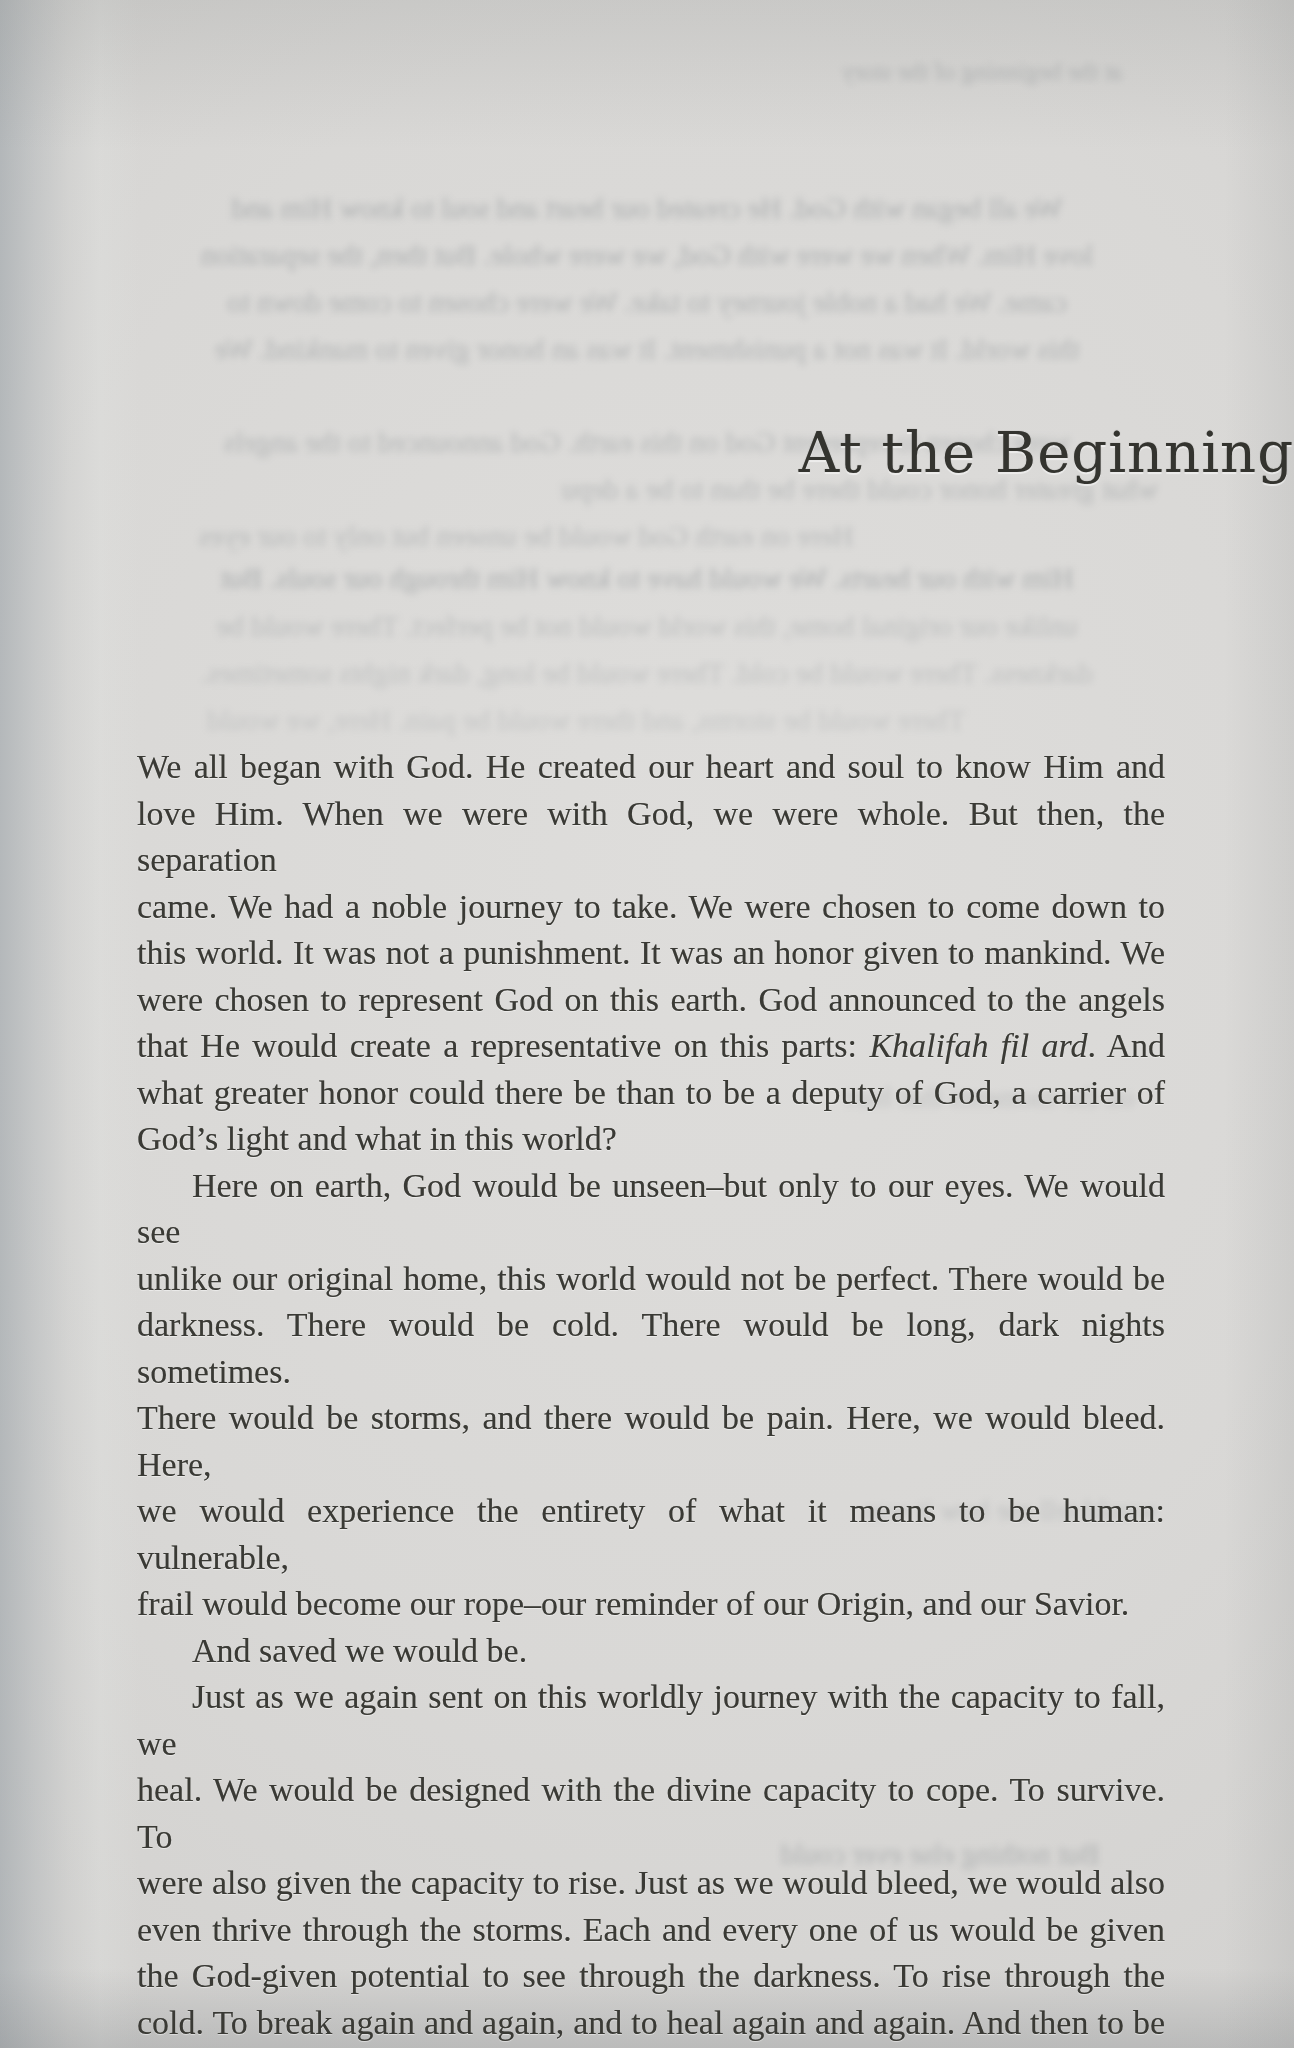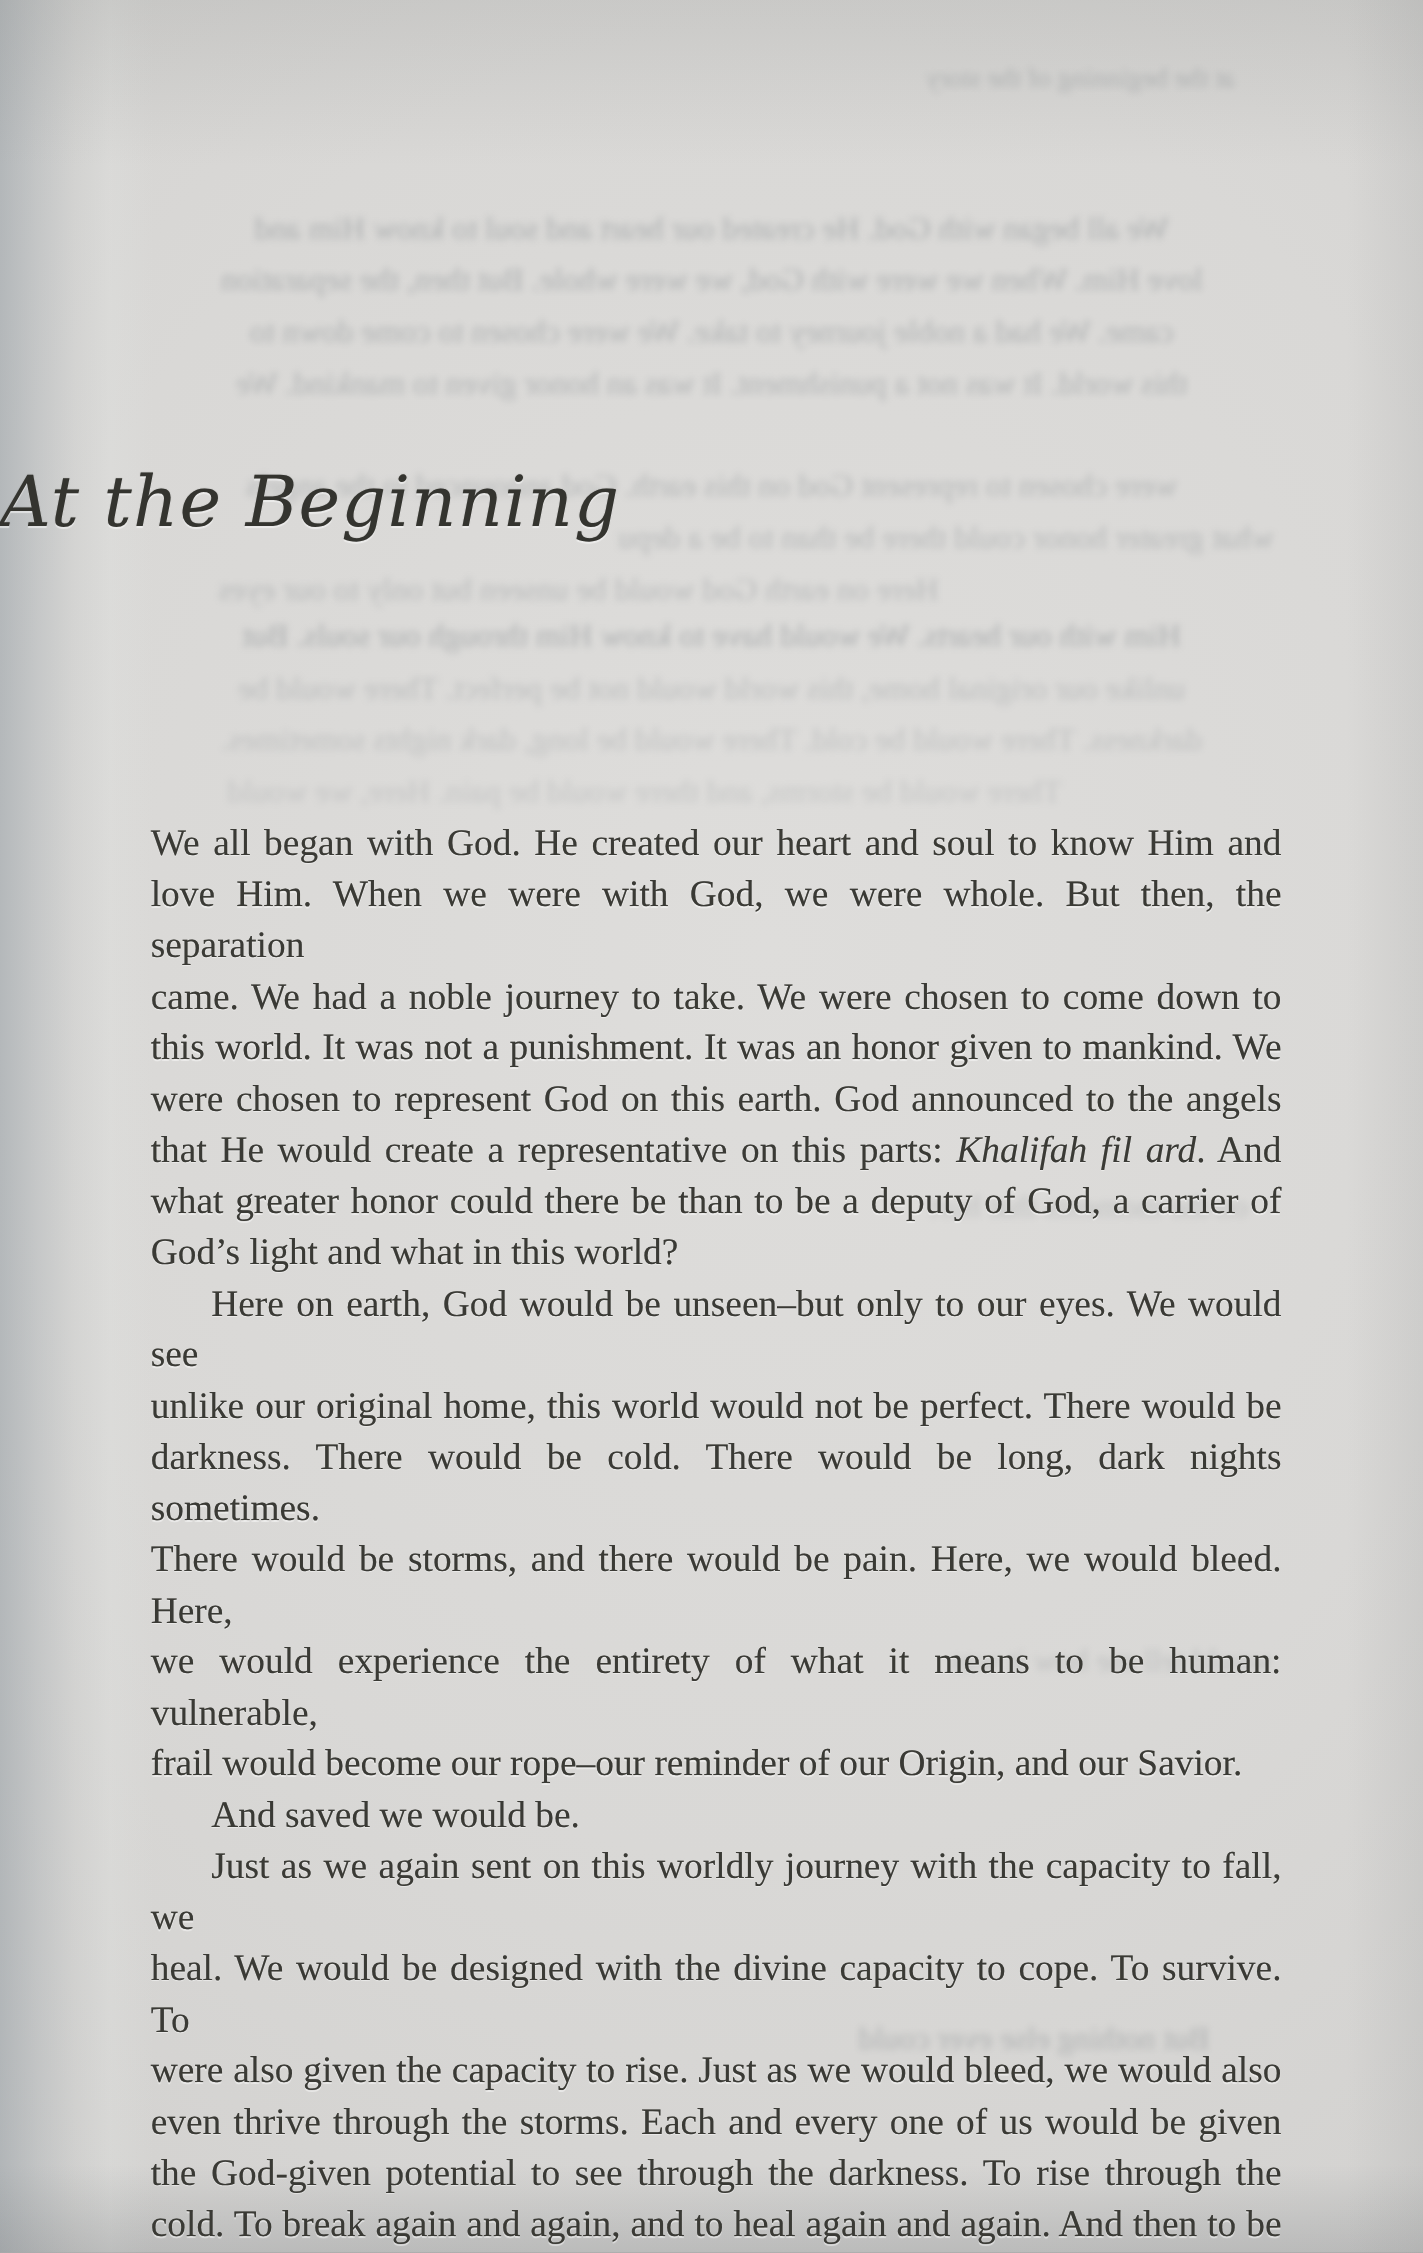--- a/index.html
+++ b/index.html
@@ -22,22 +22,22 @@
 
   .bleed-layer{position:absolute;inset:0;z-index:1;}
   .bleed{
     position:absolute;height:44px;line-height:44px;overflow:hidden;
     transform:scaleX(-1);filter:blur(3.5px);
     color:#82888c;font-size:29px;white-space:nowrap;text-align:center;
   }
 
   .title{
     position:absolute;z-index:2;left:0;top:420px;width:100%;margin:0;
-    text-align:left;font-family:"DejaVu Serif", serif;font-style:italic;font-weight:500;
-    font-size:64px;letter-spacing:1px;color:#34342f;
+    text-align:right;font-family:"DejaVu Serif", serif;font-weight:500;
+    font-size:56px;letter-spacing:1px;color:#34342f;
     text-shadow:0 2px 1px rgba(255,255,255,.55), 0 0 1px rgba(52,52,47,.45);
   }
 
   .body-text{
     position:absolute;z-index:2;left:137px;top:744px;width:1028px;
     font-size:34px;color:#3a3a35;
     text-shadow:0 1.2px .8px rgba(255,255,255,.5), 0 0 .6px rgba(58,58,53,.55);
   }
   .line{line-height:46.5px;text-align:justify;}
   .line.jl{text-align-last:justify;}

